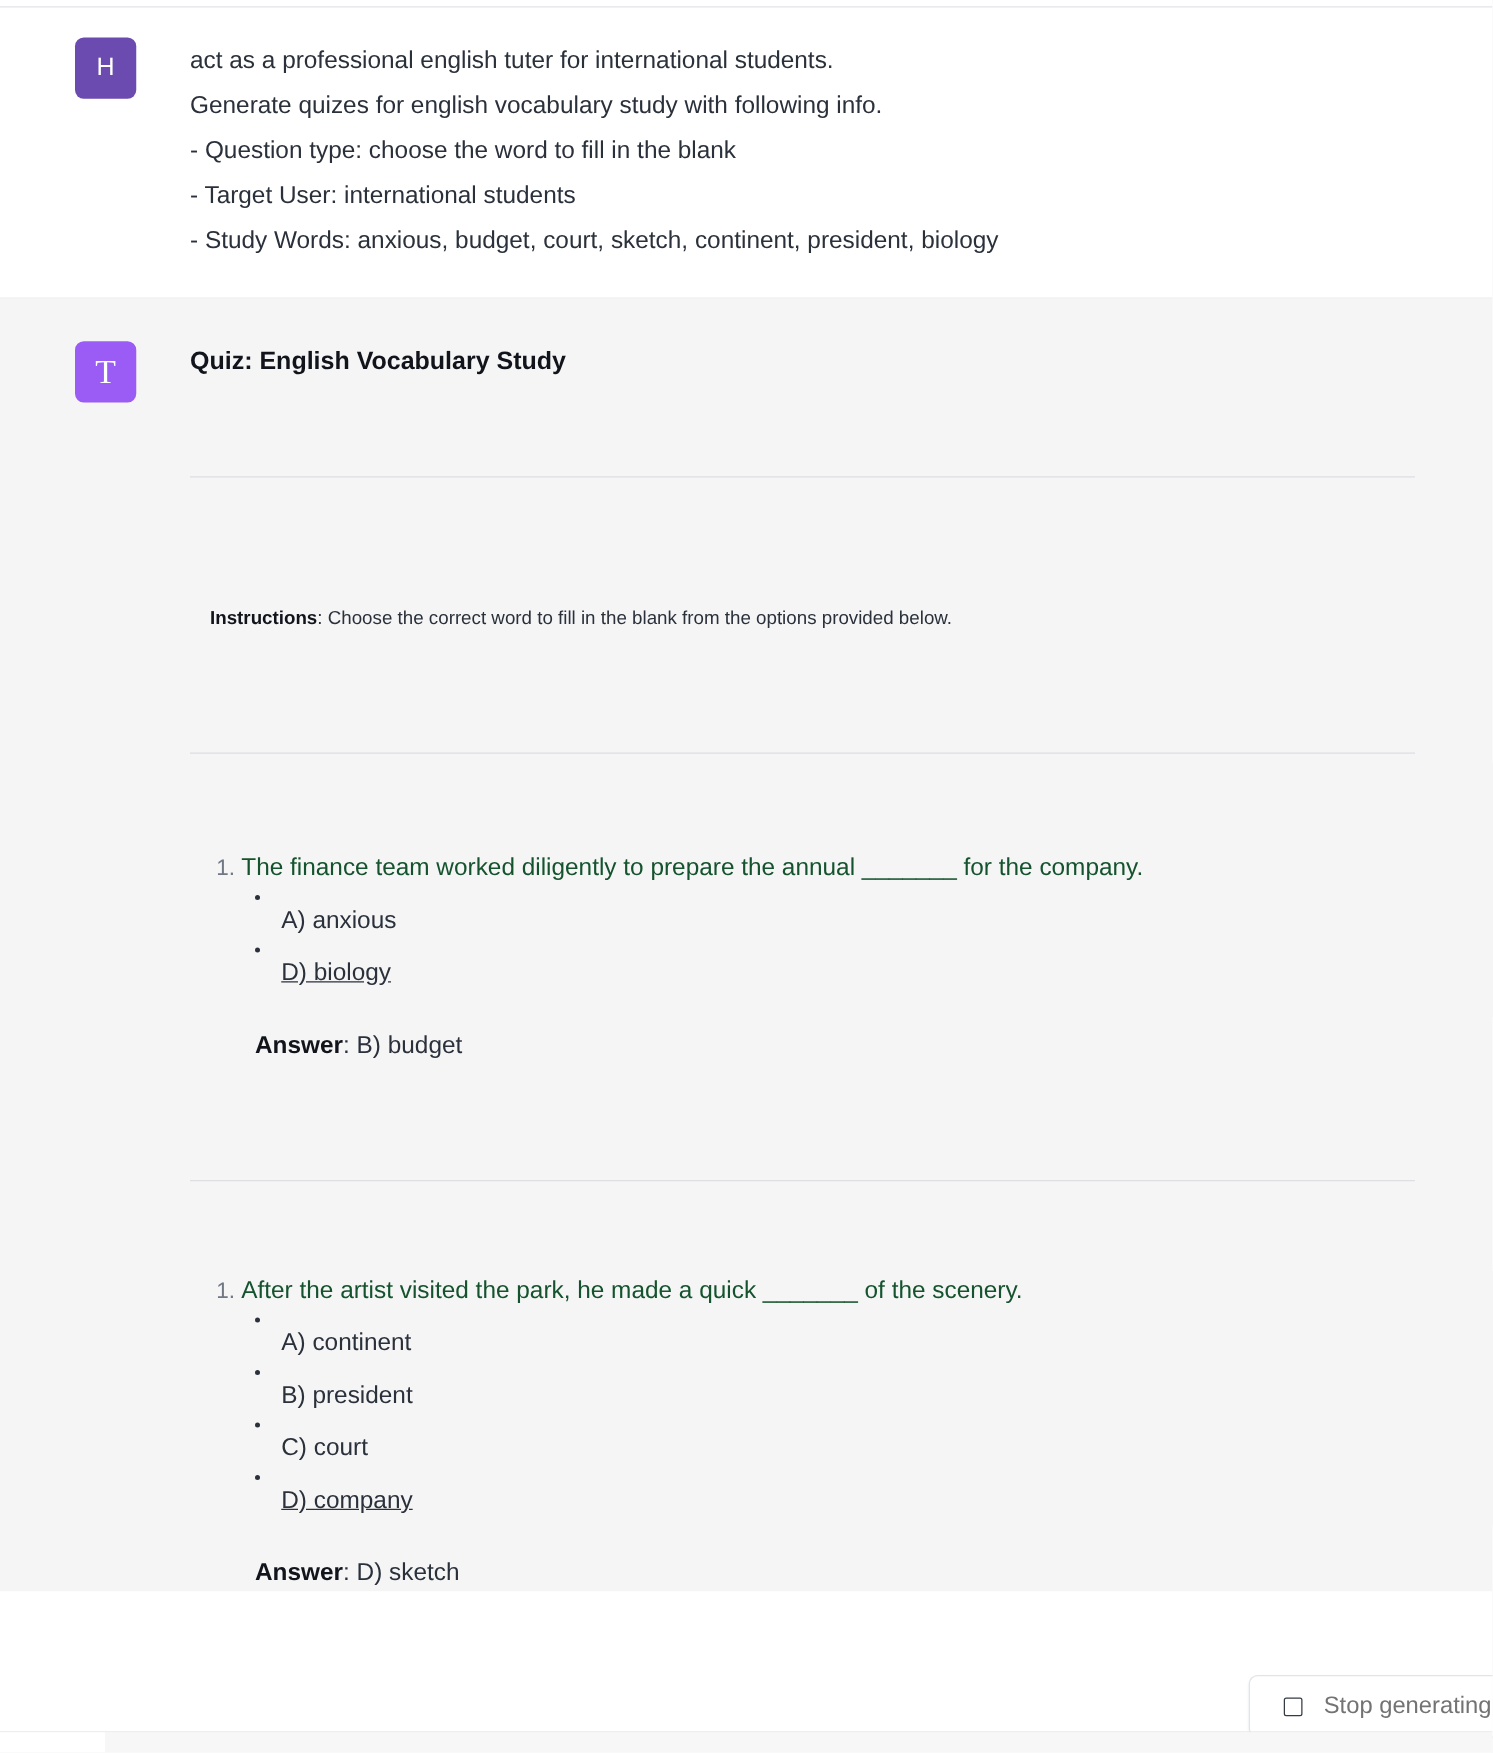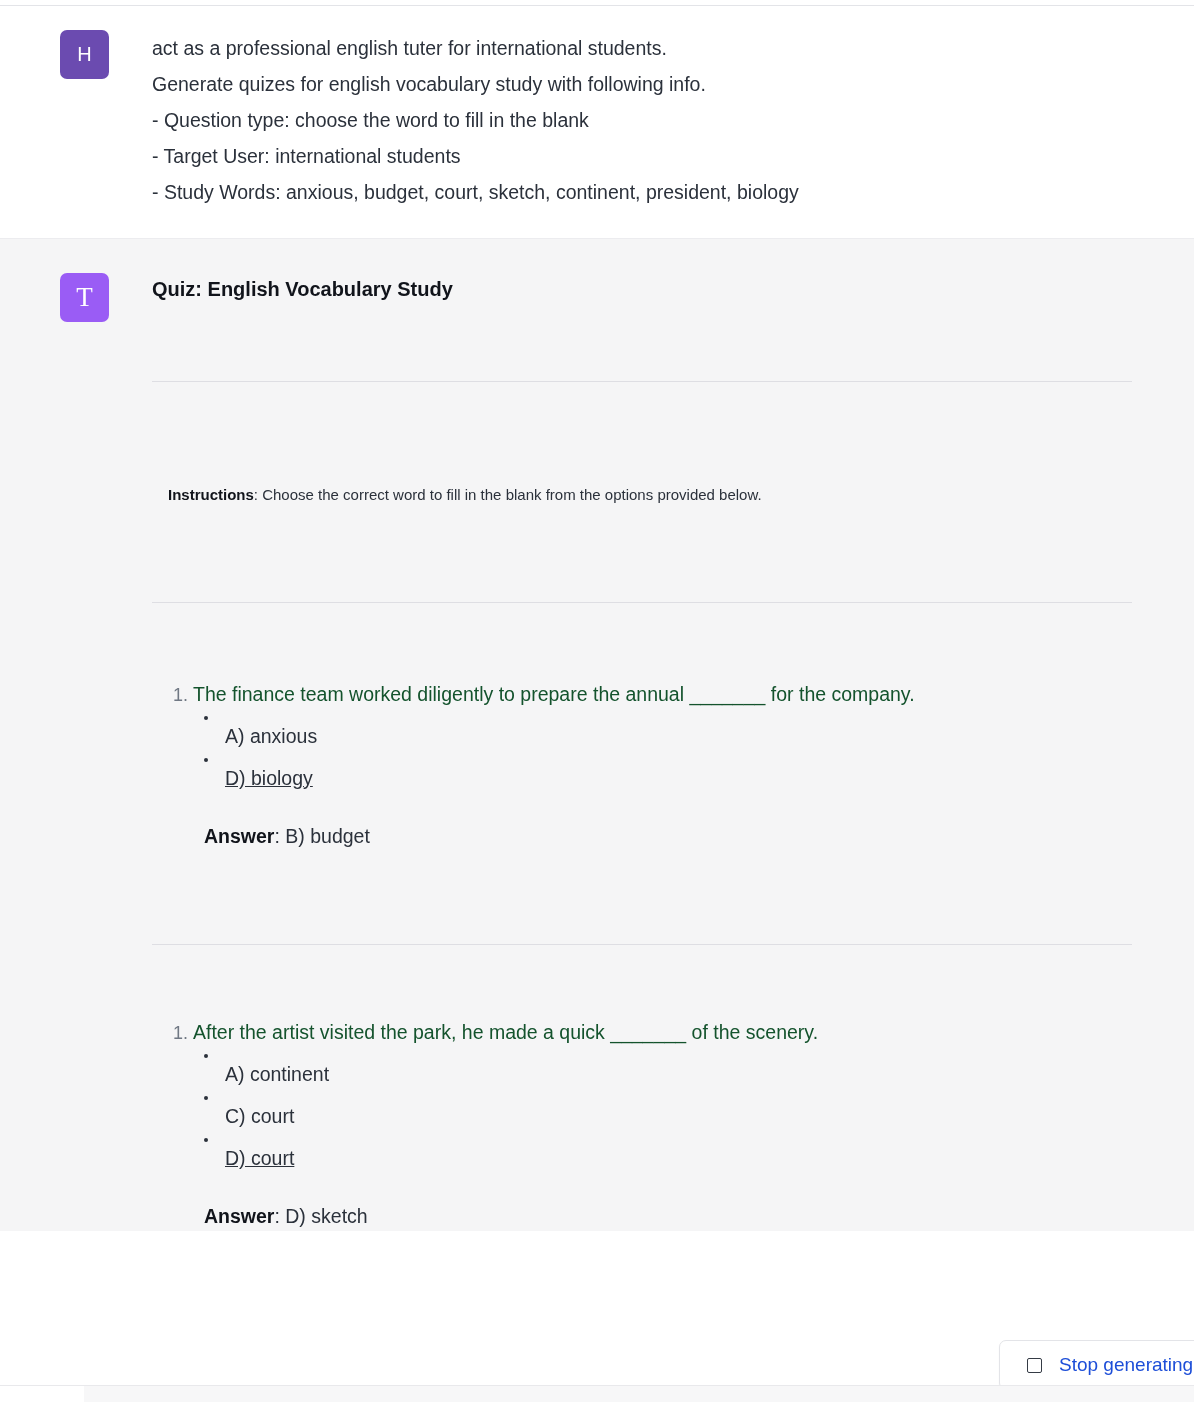--- a/index.html
+++ b/index.html
@@ -203,21 +203,21 @@
   .stop-icon {
     width: 15px;
     height: 15px;
     border: 1.6px solid #353b45;
     border-radius: 2px;
     box-sizing: border-box;
     flex: 0 0 auto;
   }
   .stop-label {
     font-size: 19px;
-    color: #1d4ed8;
+    color: #737373;
     line-height: 22px;
   }
 
   .bottom-rule {
     position: absolute;
     left: 0;
     top: 1385px;
     width: 1194px;
     height: 1px;
     background: #e9e9ec;
@@ -298,22 +298,23 @@
       <div class="sp-93"></div>
       <hr class="md-rule">
       <div class="sp-72"></div>
 
       <div class="q-block">
         <ol class="q-list">
           <li>
             <span class="q-text">After the artist visited the park, he made a quick _______ of the scenery.</span>
             <ul class="opt-list">
               <li><span class="dot"></span><span>A) continent</span></li>
+              <li><span class="dot"></span><span>B) president</span></li>
               <li><span class="dot"></span><span>C) court</span></li>
-              <li><span class="dot"></span><span>D) court</span></li>
+              <li><span class="dot"></span><span>D) company</span></li>
             </ul>
             <div class="answer-line"><span class="bold">Answer</span><span>: D) sketch</span></div>
           </li>
         </ol>
       </div>
 
     </div>
   </div>
 
   <div class="stop-wrap">

